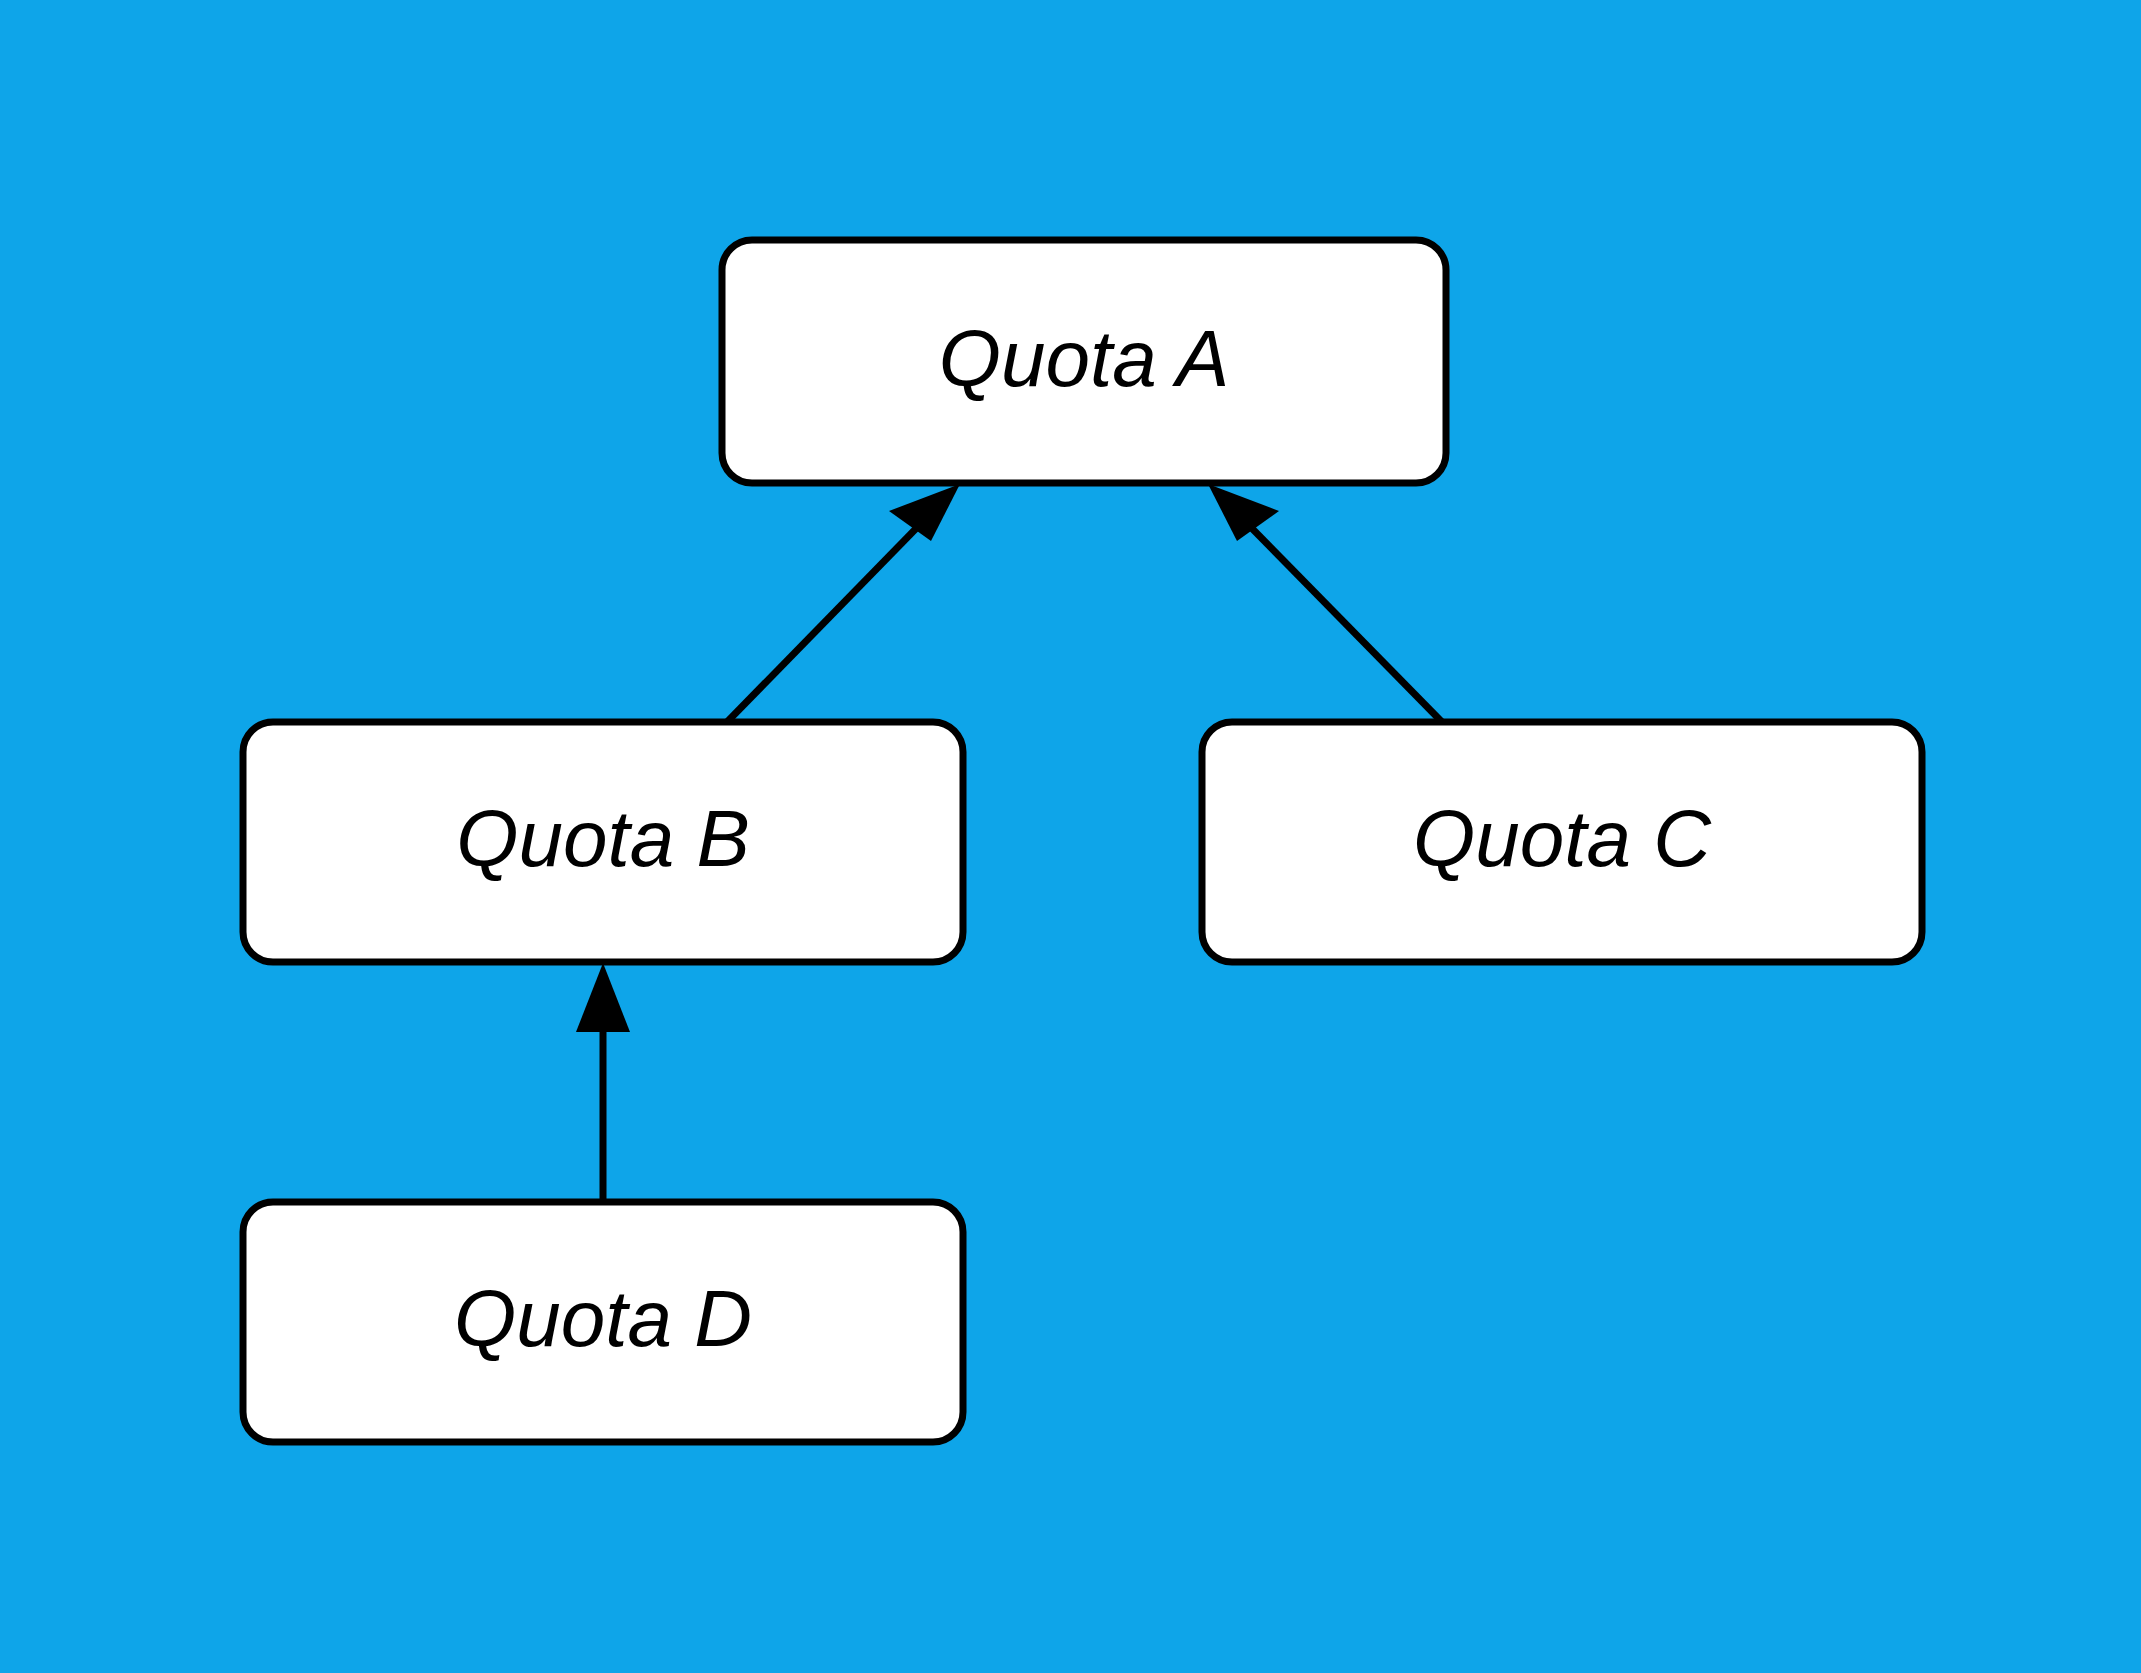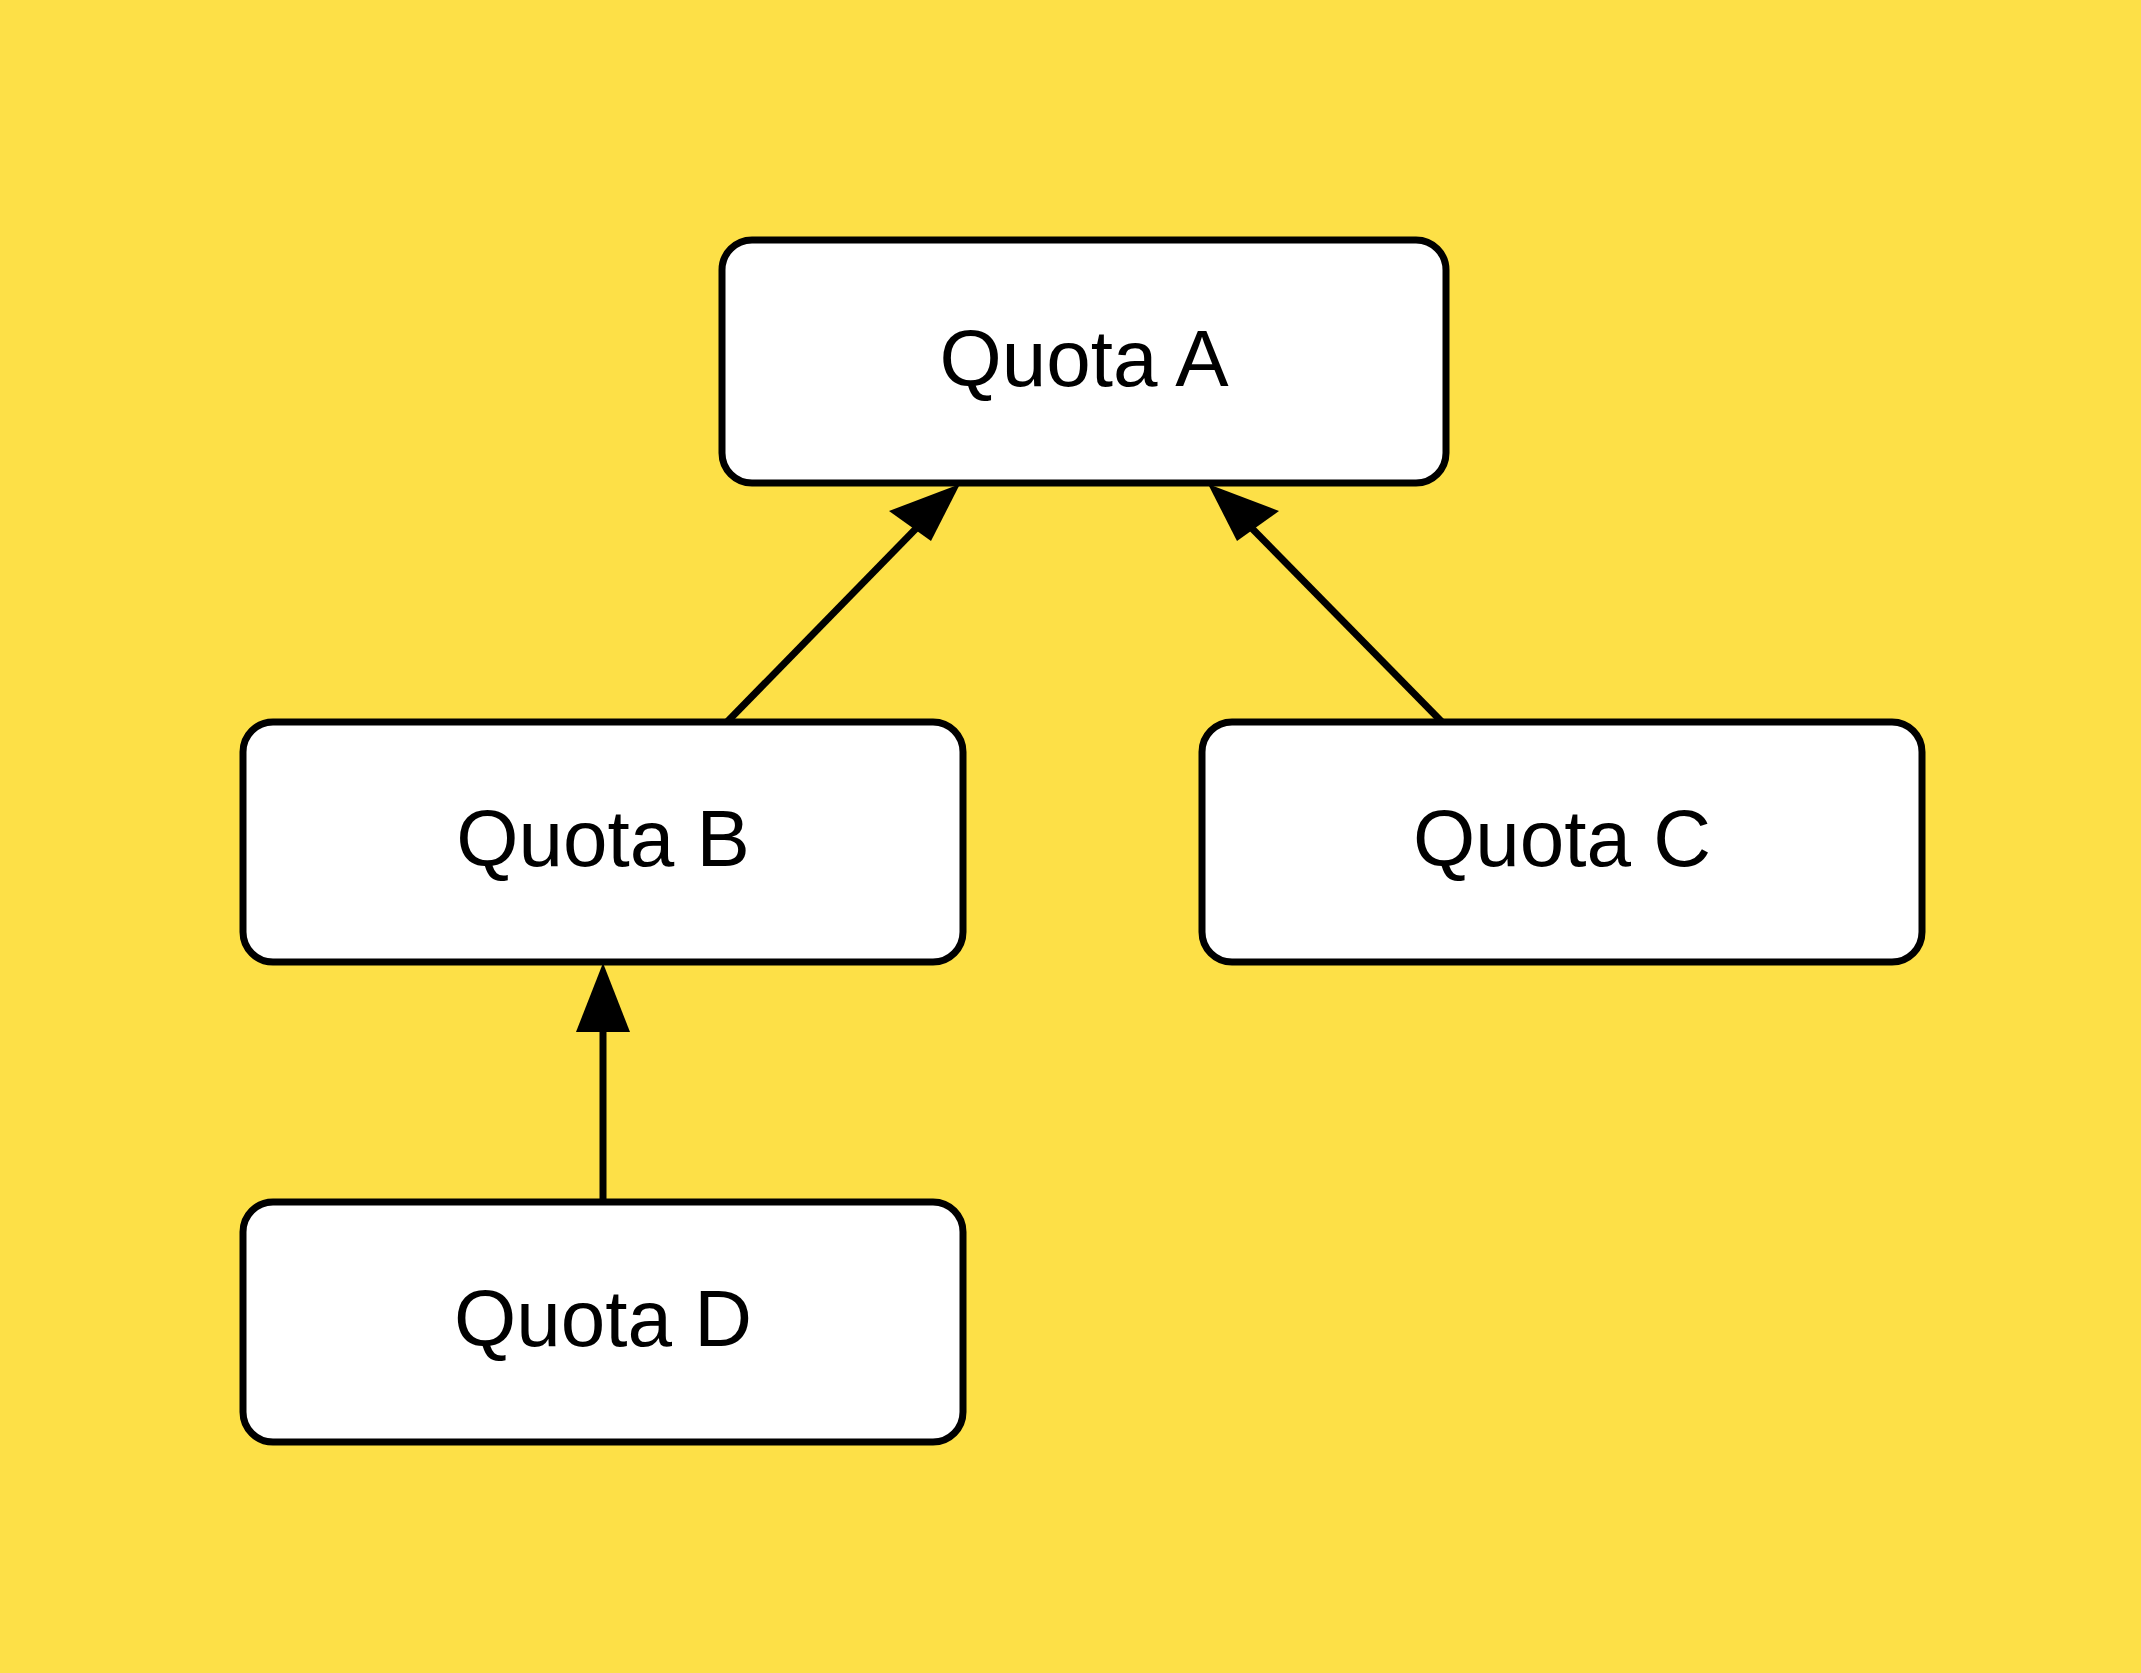--- a/index.html
+++ b/index.html
@@ -8,22 +8,23 @@
     padding: 0;
     background: #ffffff;
   }
   body {
     font-family: "Liberation Sans", sans-serif;
   }
   #diagram-canvas {
     position: relative;
     width: 2141px;
     height: 1673px;
-    background: #fde047;
+    background: #0ea5e9;
     overflow: hidden;
+    font-style: italic;
   }
   #diagram-svg {
     position: absolute;
     top: 0;
     left: 0;
     width: 2141px;
     height: 1673px;
     display: block;
   }
   .node-label {

